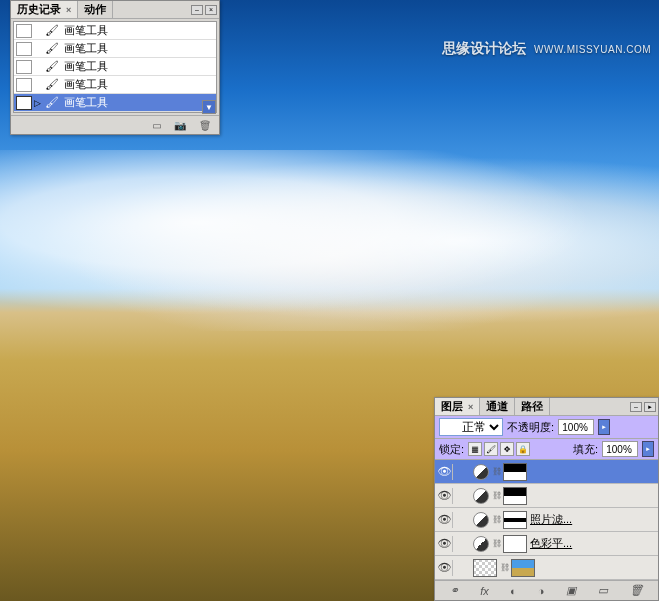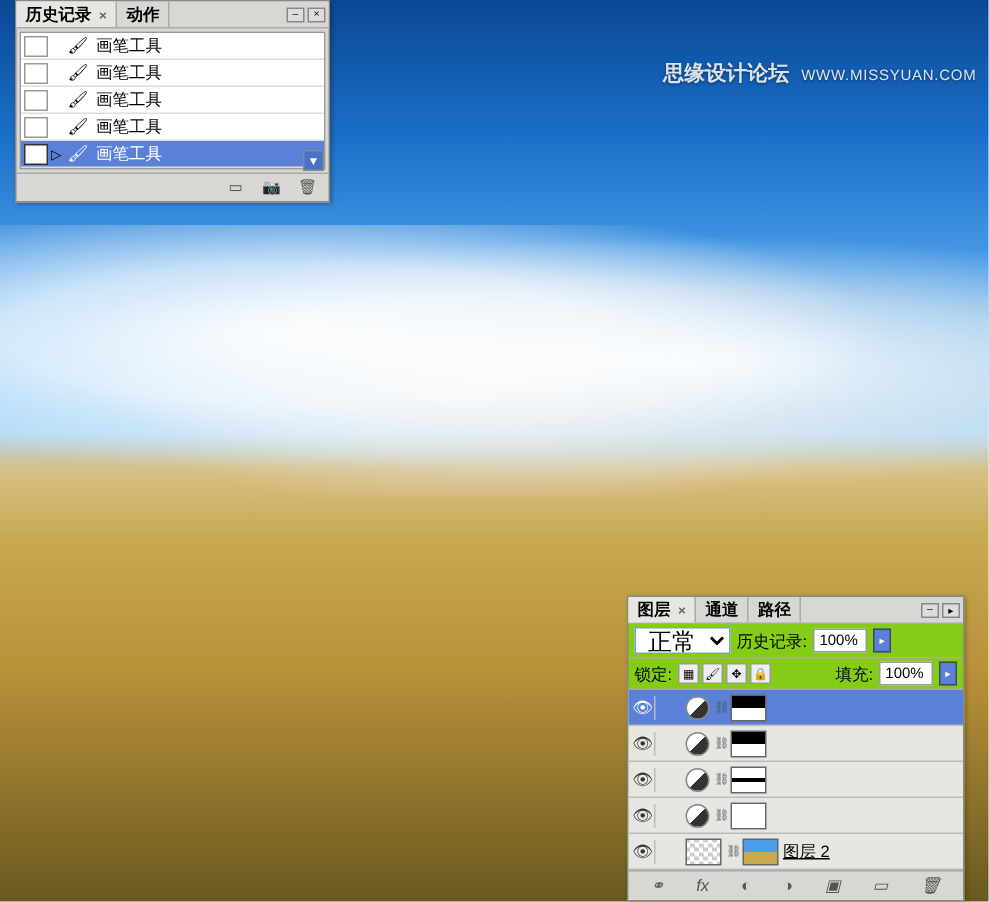--- a/index.html
+++ b/index.html
@@ -22,23 +22,23 @@
 .history-check { width: 16px; height: 14px; border: 1px solid #999; background: #fff; margin-right: 2px; }
 .history-item.selected .history-check { background: #fff; border-color: #333; }
 .history-marker { width: 10px; font-size: 9px; color: #000; }
 .history-icon { width: 16px; display: flex; justify-content: center; font-size: 11px; }
 .history-label { padding-left: 4px; }
 .scroll-down { width: 14px; height: 14px; border: 1px solid #888; background: #4a70c8; color: #fff; font-size: 8px; display: flex; align-items: center; justify-content: center; position: absolute; right: 3px; bottom: 20px; }
 .panel-footer { display: flex; justify-content: flex-end; gap: 8px; padding: 2px 6px; border-top: 1px solid #aaa; }
 .footer-icon { width: 16px; height: 14px; display: flex; align-items: center; justify-content: center; font-size: 10px; color: #555; cursor: pointer; }
 
 
-.layers-panel { position: absolute; bottom: 0; right: 16px; width: 225px; background: #84cc16; border: 1px solid #888; box-shadow: 1px 1px 3px rgba(0,0,0,0.3); font-size: 11px; }
+.layers-panel { position: absolute; bottom: 0; right: 0; width: 225px; background: #c4b5fd; border: 1px solid #888; box-shadow: 1px 1px 3px rgba(0,0,0,0.3); font-size: 11px; }
 .layers-opts { display: flex; align-items: center; padding: 2px 4px; gap: 4px; border-bottom: 1px solid #aaa; }
-.blend-select { width: 64px; height: 18px; border: 1px solid #7a9ed8; background: #fff; font-size: 16px; padding-left: 4px; }
+.blend-select { width: 64px; height: 18px; border: 1px solid #7a9ed8; background: #fff; font-size: 12px; padding-left: 18px; }
 .opt-label { font-size: 11px; }
 .opt-input { width: 36px; height: 16px; border: 1px solid #999; background: #fff; text-align: center; padding-right: 2px; font-size: 10px; }
 .opt-arrow { width: 12px; height: 16px; background: #5a80d8; border: 1px solid #446; display: flex; align-items: center; justify-content: center; color: #fff; font-size: 7px; }
 .lock-row { display: flex; align-items: center; padding: 2px 4px; gap: 4px; border-bottom: 1px solid #aaa; }
 .lock-icons { display: flex; gap: 2px; }
 .lock-ic { width: 14px; height: 14px; border: 1px solid #999; background: #eee; font-size: 8px; display: flex; align-items: center; justify-content: center; }
 .layers-list { background: #e8e6e2; }
 .layer-row { display: flex; align-items: center; height: 24px; border-bottom: 1px solid #bbb; padding: 0 2px; gap: 3px; }
 .layer-row.selected { background: #5a80d8; color: #fff; }
 .eye { width: 16px; height: 16px; display: flex; align-items: center; justify-content: center; font-size: 11px; color: #333; border-right: 1px solid #bbb; }
@@ -133,21 +133,21 @@
       </div>
     <div class="panel-controls">
       <div class="panel-ctrl">–</div>
       <div class="panel-ctrl">▸</div>
     </div>
   </div>
   <div class="layers-opts">
     <select class="blend-select">
       <option>正常</option>
     </select>
-    <span class="opt-label">历史记录:</span>
+    <span class="opt-label">不透明度:</span>
     <input class="opt-input" value="100%" style="">
     <div class="opt-arrow">▸</div>
   </div>
   <div class="lock-row">
     <span class="opt-label">锁定:</span>
     <div class="lock-icons">
       <div class="lock-ic">▦</div>
       <div class="lock-ic">🖌</div>
       <div class="lock-ic">✥</div>
       <div class="lock-ic">🔒</div>
@@ -170,35 +170,36 @@
       <div class="adj-icon"></div>
       <div class="link-ic">⛓</div>
       <div class="thumb mask"></div>
     </div>
     <div class="layer-row">
       <div class="eye">👁</div>
       <div class="link-col"></div>
       <div class="adj-icon"></div>
       <div class="link-ic">⛓</div>
       <div class="thumb mask2"></div>
+      <div class="layer-label underline">照片滤...</div>
     </div>
     <div class="layer-row">
       <div class="eye">👁</div>
       <div class="link-col"></div>
       <div class="adj-icon"></div>
       <div class="link-ic">⛓</div>
       <div class="thumb"></div>
+      <div class="layer-label underline">色彩平...</div>
     </div>
     <div class="layer-row">
       <div class="eye">👁</div>
       <div class="link-col"></div>
       <div class="thumb trans"></div>
       <div class="link-ic">⛓</div>
       <div class="thumb img"></div>
-      <div class="layer-label underline">图层 2</div>
     </div>
   </div>
   <div class="layers-footer">
     <div class="lf-icon">⚭</div>
     <div class="lf-icon">fx</div>
     <div class="lf-icon">◐</div>
     <div class="lf-icon">◑</div>
     <div class="lf-icon">▣</div>
     <div class="lf-icon">▭</div>
     <div class="lf-icon">🗑</div>

